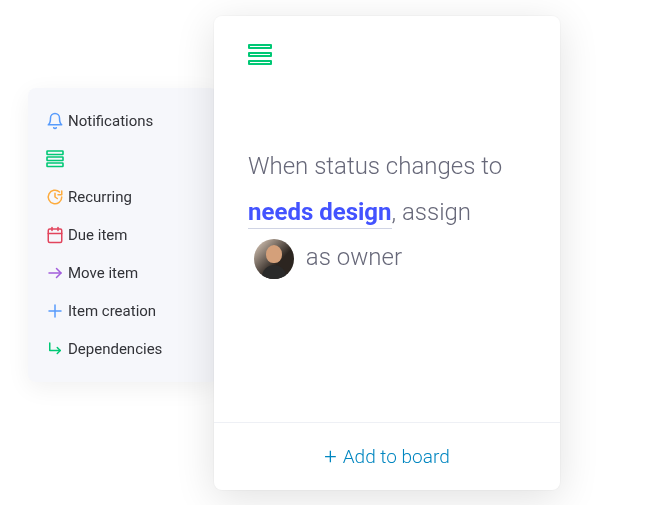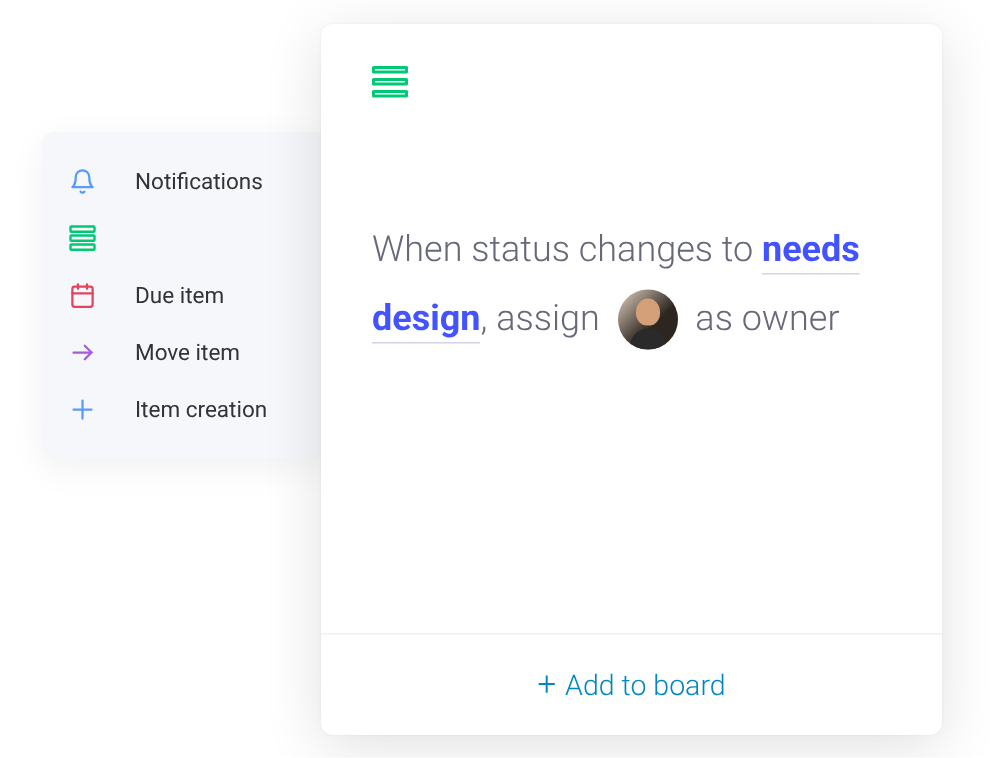--- a/index.html
+++ b/index.html
@@ -21,40 +21,40 @@
       top: 88px;
       width: 190px;
       background: #f6f7fb;
       border-radius: 8px;
       padding: 14px 0;
       box-shadow: 0 6px 24px rgba(0,0,0,0.06);
     }
     .sidebar-item {
       display: flex;
       align-items: flex-end;
-      gap: 26px;
+      gap: 4px;
       padding: 10px 18px;
       font-size: 15px;
       color: #323338;
       cursor: pointer;
       white-space: nowrap;
     }
     .sidebar-icon {
       width: 18px;
       height: 18px;
       display: inline-flex;
       align-items: center;
       justify-content: center;
       flex-shrink: 0;
     }
     .main-card {
       position: absolute;
       left: 214px;
       top: 16px;
-      width: 414px;
+      width: 346px;
       height: 474px;
       background: #fff;
       border-radius: 8px;
       box-shadow: 0 8px 40px rgba(0,0,0,0.12), 0 0 0 1px rgba(0,0,0,0.02);
     }
     .card-header-icon {
       position: absolute;
       top: 28px;
       left: 34px;
     }
@@ -155,20 +155,30 @@
   <div class="sidebar-item">
     <span class="sidebar-icon">
       <svg width="18" height="18" viewBox="0 0 18 18">
         <rect x="1" y="1" width="16" height="3.5" fill="none" stroke="#00c875" stroke-width="1.6" rx="0.5"></rect>
         <rect x="1" y="7" width="16" height="3.5" fill="none" stroke="#00c875" stroke-width="1.6" rx="0.5"></rect>
         <rect x="1" y="13" width="16" height="3.5" fill="none" stroke="#00c875" stroke-width="1.6" rx="0.5"></rect>
       </svg>
     </span>
   </div>
 
+  <div class="sidebar-item">
+    <span class="sidebar-icon">
+      <svg width="18" height="18" viewBox="0 0 24 24" fill="none" stroke="#fdab3d" stroke-width="2" stroke-linecap="round" stroke-linejoin="round">
+        <path d="M21 12a9 9 0 1 1-3-6.7"></path>
+        <polyline points="21 4 21 9 16 9"></polyline>
+        <polyline points="12 7 12 12 15 14"></polyline>
+      </svg>
+    </span>
+    <span>Recurring</span>
+  </div>
 
   <div class="sidebar-item">
     <span class="sidebar-icon">
       <svg width="18" height="18" viewBox="0 0 24 24" fill="none" stroke="#e2445c" stroke-width="2" stroke-linecap="round" stroke-linejoin="round">
         <rect x="3" y="4" width="18" height="18" rx="2"></rect>
         <line x1="16" y1="2" x2="16" y2="6"></line>
         <line x1="8" y1="2" x2="8" y2="6"></line>
         <line x1="3" y1="10" x2="21" y2="10"></line>
       </svg>
     </span>
@@ -188,20 +198,29 @@
   <div class="sidebar-item">
     <span class="sidebar-icon">
       <svg width="18" height="18" viewBox="0 0 24 24" fill="none" stroke="#579bfc" stroke-width="2" stroke-linecap="round">
         <line x1="12" y1="4" x2="12" y2="20"></line>
         <line x1="4" y1="12" x2="20" y2="12"></line>
       </svg>
     </span>
     <span>Item creation</span>
   </div>
 
+  <div class="sidebar-item">
+    <span class="sidebar-icon">
+      <svg width="18" height="18" viewBox="0 0 24 24" fill="none" stroke="#00c875" stroke-width="2" stroke-linecap="round" stroke-linejoin="round">
+        <polyline points="5 4 5 14 19 14"></polyline>
+        <polyline points="15 10 19 14 15 18"></polyline>
+      </svg>
+    </span>
+    <span>Dependencies</span>
+  </div>
 
 </div>
 
 <div class="main-card">
   <div class="card-header-icon">
     <div class="status-bars">
       <div class="status-bar"></div>
       <div class="status-bar"></div>
       <div class="status-bar"></div>
     </div>

